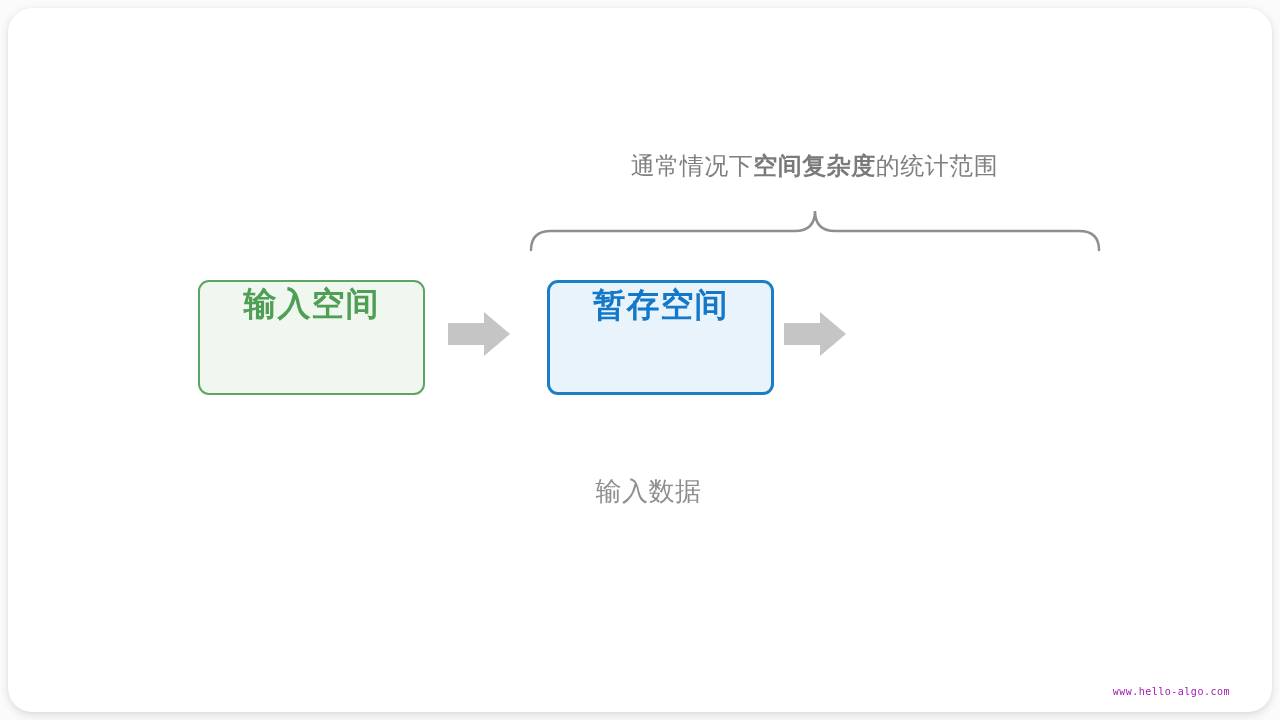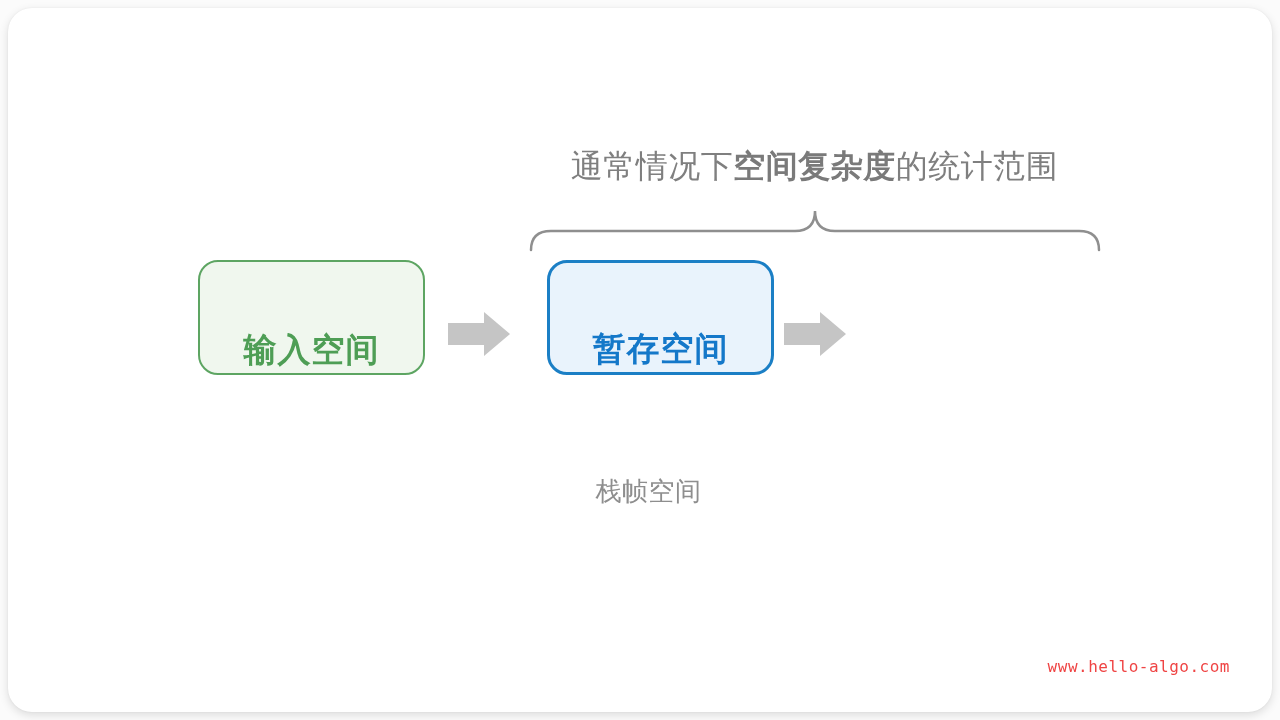--- a/index.html
+++ b/index.html
@@ -23,43 +23,43 @@
     background: #ffffff;
     border-radius: 24px;
     box-shadow: 0 3px 10px rgba(0,0,0,0.13), 0 0 2px rgba(0,0,0,0.06);
   }
   .title {
     position: absolute;
     left: 523px;
     top: 140px;
     width: 567px;
     text-align: center;
-    font-size: 32px;
+    font-size: 24px;
     line-height: 36px;
     color: #7f7f7f;
     letter-spacing: 0.5px;
     white-space: nowrap;
   }
   .title b { color: #7a7a7a; font-weight: 700; }
   .brace {
     position: absolute;
     left: 520px;
     top: 196px;
     width: 574px;
     height: 50px;
   }
   .node {
     position: absolute;
-    top: 252px;
+    top: 272px;
     width: 227px;
     height: 115px;
     box-sizing: border-box;
-    border-radius: 20px;
+    border-radius: 11px;
     display: flex;
-    align-items: flex-end;
+    align-items: flex-start;
     justify-content: center;
     font-size: 33px;
     font-weight: 700;
     letter-spacing: 1px;
   }
   .node-input  { left: 190px; background: #f0f7ee; border: 2.5px solid #5da562; color: #4e9e55; }
   .node-temp   { left: 527px; background: #e9f3fc; border: 3px   solid #1b7fc5; color: #1478c9; margin-left: 12px; }
   .node-output { left: 862px; background: #eef5f2; border: 2.5px solid #3b9289; color: #2f8a7f; }
   .arrow {
     position: absolute;
@@ -79,25 +79,25 @@
     letter-spacing: 0.5px;
     white-space: nowrap;
   }
   .note-c1 { left: 190px; top: 420px; }
   .note-c2a { left: 527px; top: 418px; }
   .note-c2b { left: 527px; top: 470px; }
   .note-c2c { left: 527px; top: 518px; }
   .note-c3 { left: 862px; top: 420px; }
   .watermark {
     position: absolute;
-    top: 649px;
+    top: 678px;
     right: 42px;
     font-family: "DejaVu Sans Mono", "Liberation Mono", monospace;
-    font-size: 16px;
-    color: #ef4444;
+    font-size: 10px;
+    color: #a21caf;
     letter-spacing: 0.5px;
   }
 </style>
 </head>
 <body>
 
 <div class="stage">
   <div class="card">
 
     <div class="title"><span>通常情况下</span><b>空间复杂度</b><span>的统计范围</span></div>
@@ -117,19 +117,19 @@
     <div class="node node-temp">
       <span>暂存空间</span>
     </div>
 
     <svg class="arrow arrow-2" viewBox="0 0 62 44" aria-hidden="true">
       <polygon points="0,11 36,11 36,0 62,22 36,44 36,33 0,33" fill="#c5c5c5"></polygon>
     </svg>
 
 
 
-    <div class="note note-c2b">栈帧空间</div>
+    <div class="note note-c2b">输入数据</div>
 
 
     <div class="watermark">www.hello-algo.com</div>
 
   </div>
 </div>
 
 </body></html>

